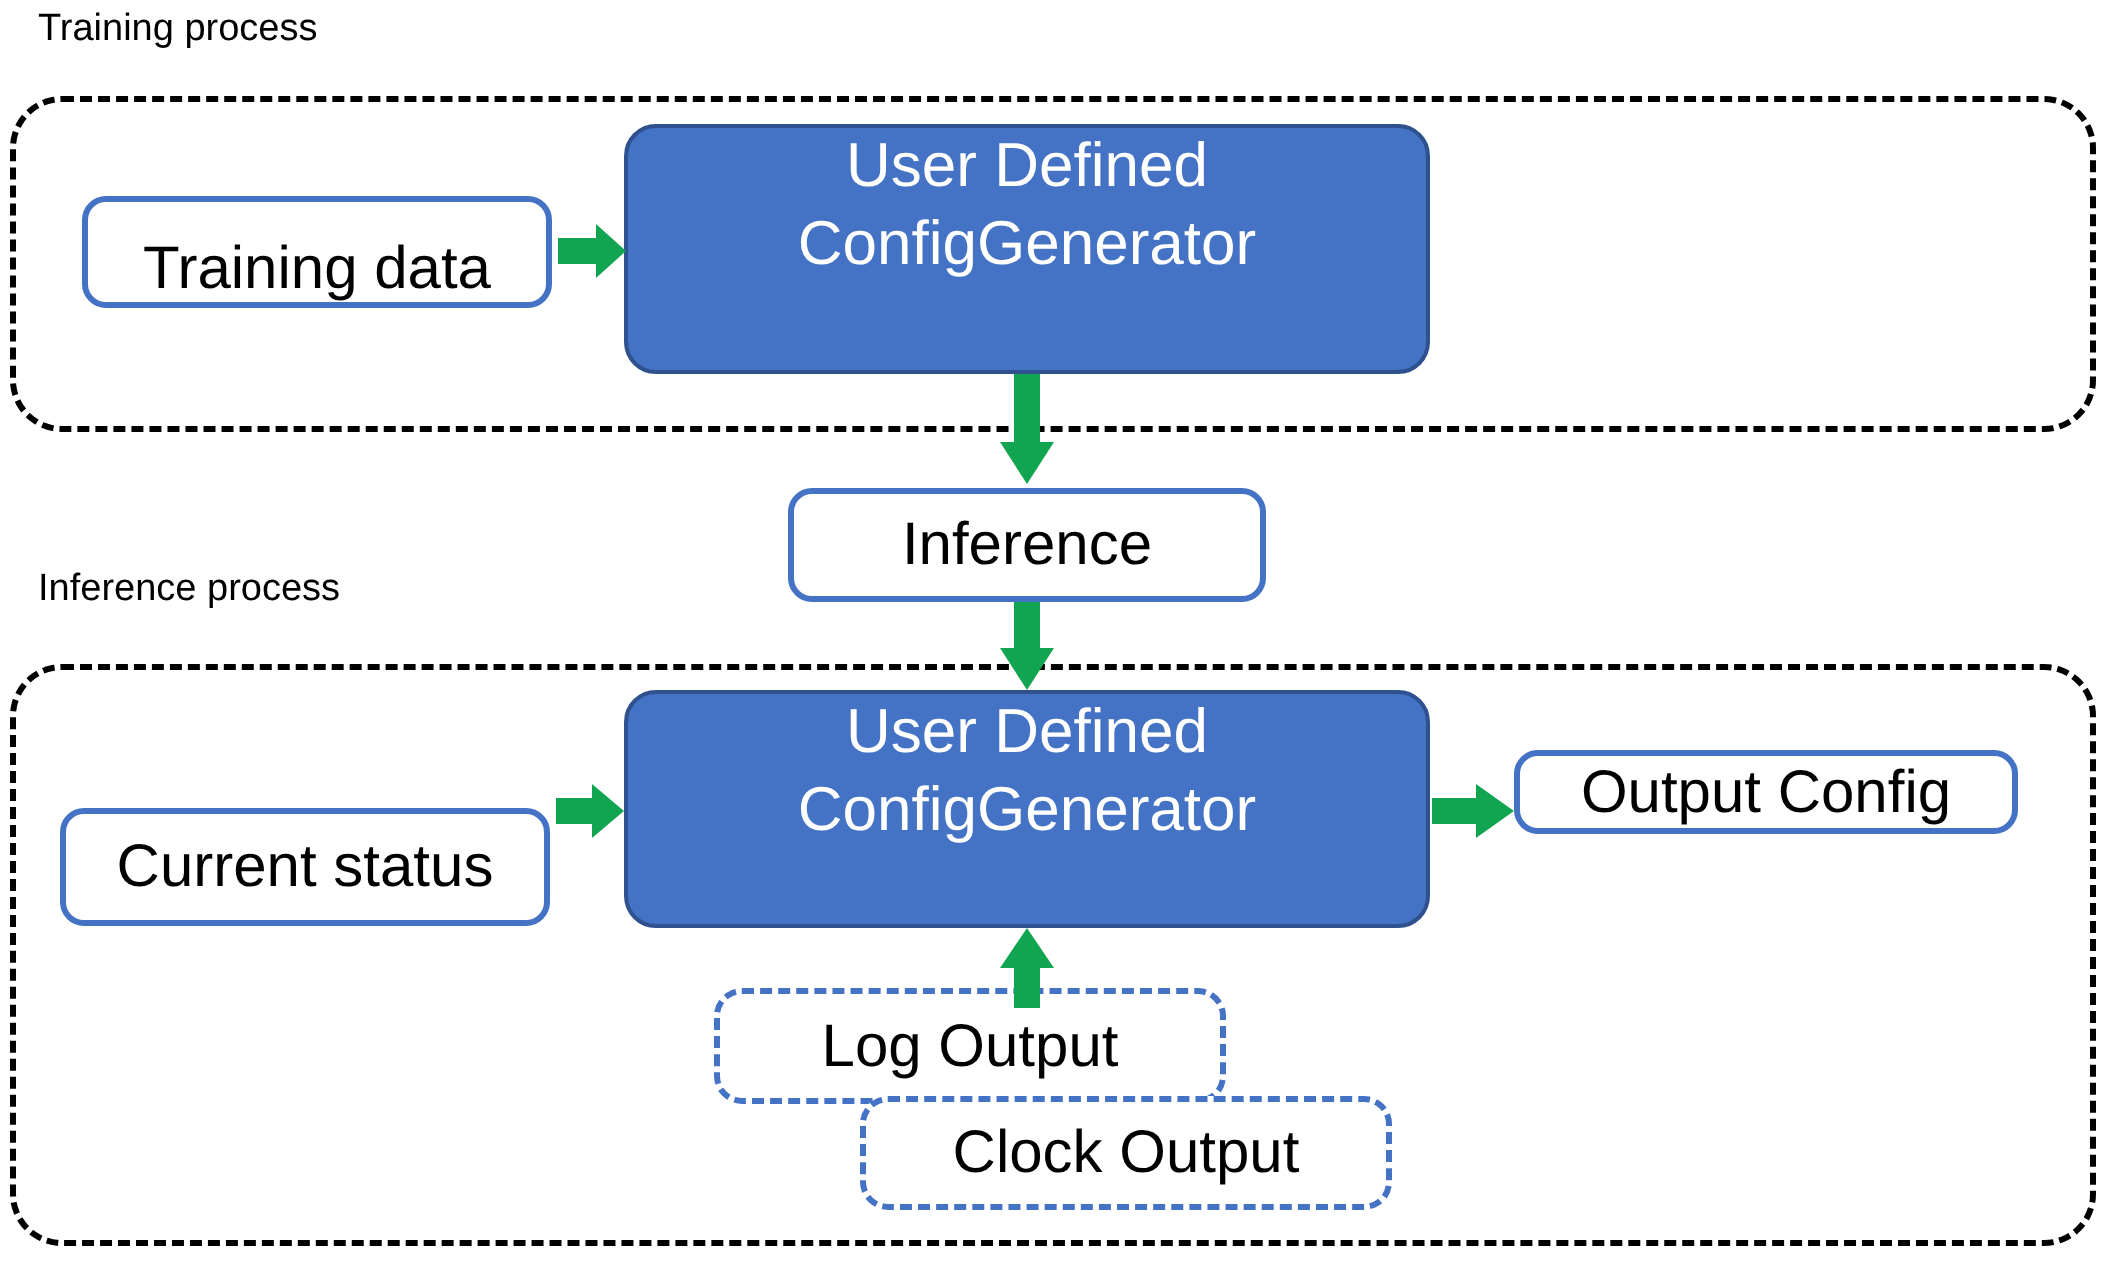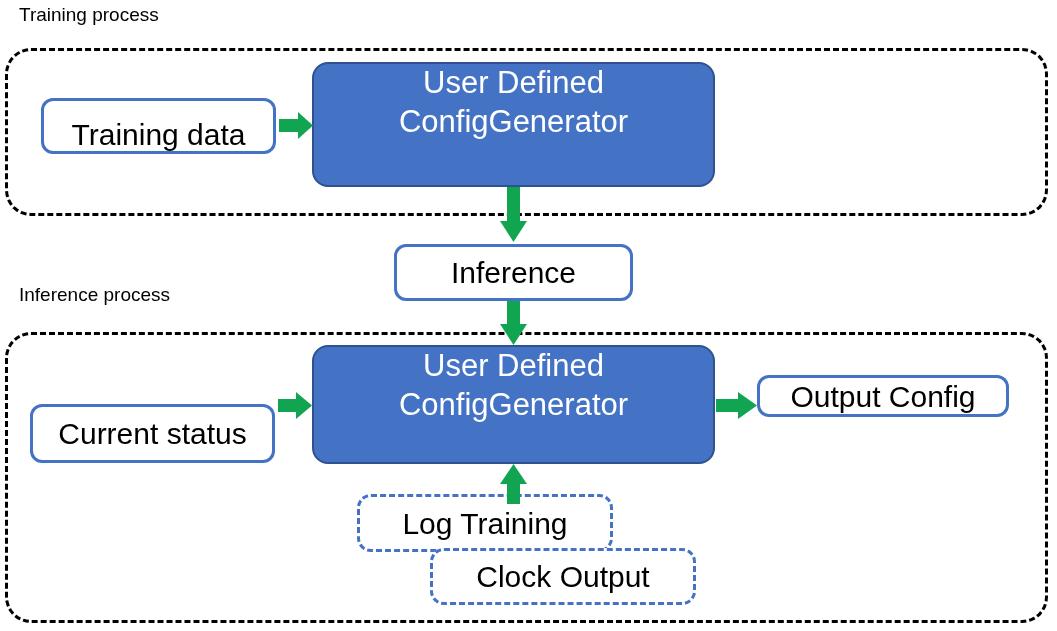--- a/index.html
+++ b/index.html
@@ -142,21 +142,21 @@
   <div class="node-filled" id="node-udcg-inference">
     <span>User Defined</span>
     <span>ConfigGenerator</span>
   </div>
 
   <div class="node" id="node-output-config">
     <span>Output Config</span>
   </div>
 
   <div class="node-trigger" id="node-log-trigger">
-    <span>Log Training</span>
+    <span>Log Output</span>
   </div>
 
   <div class="node-trigger" id="node-clock-trigger">
     <span>Clock Output</span>
   </div>
 
   <svg id="arrow-layer" viewBox="0 0 1057 631" width="1057" height="631">
 
     <g>
       <rect x="279" y="119" width="22" height="13" fill="#12A551"></rect>

